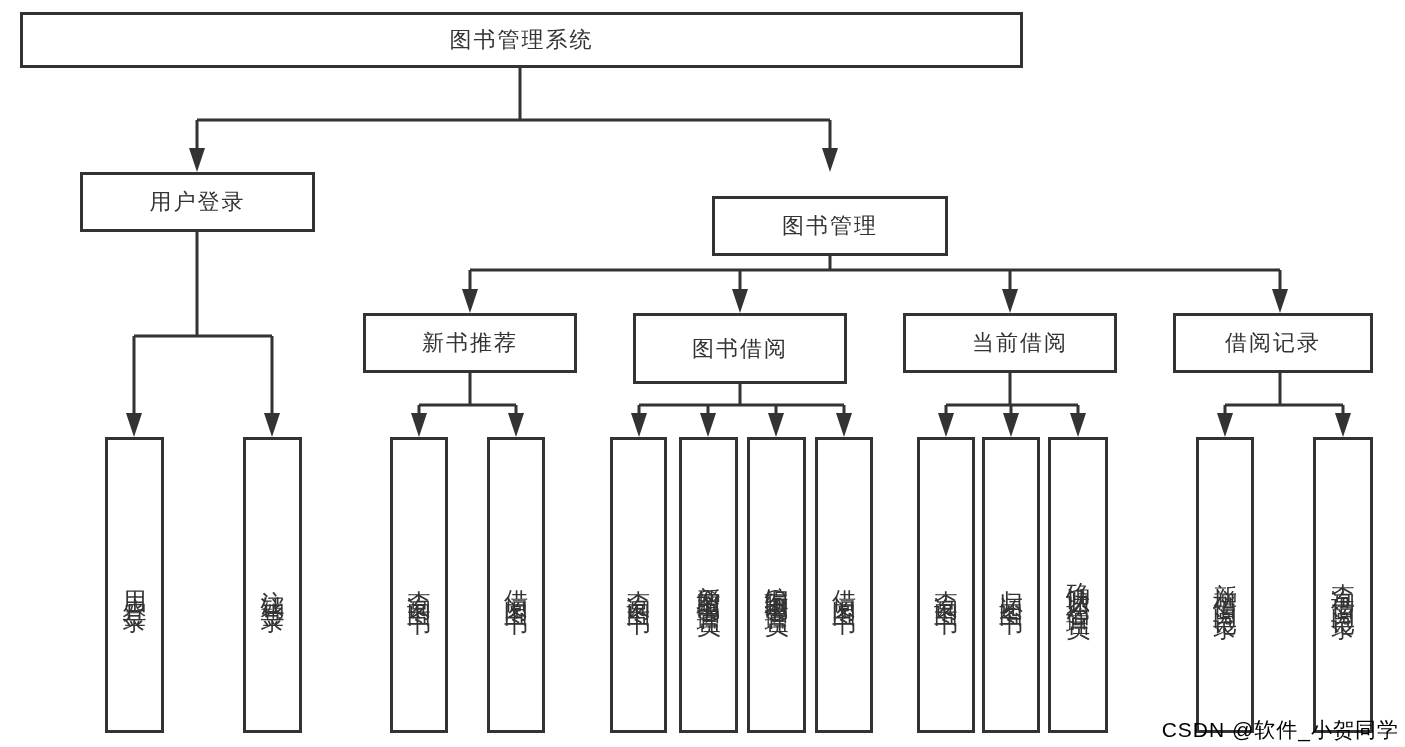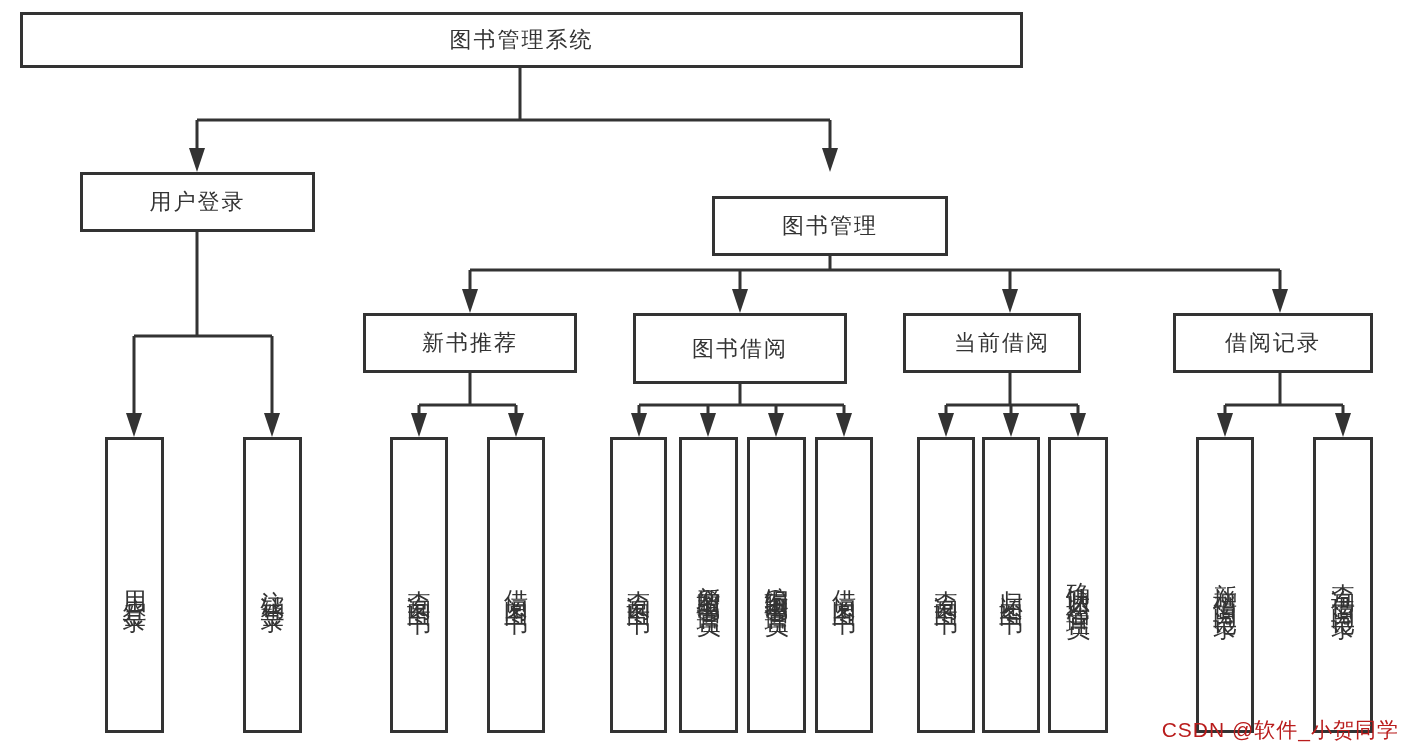--- a/index.html
+++ b/index.html
@@ -37,21 +37,21 @@
   #connector-layer{
     position:absolute;
     left:0;top:0;
     width:1405px;height:747px;
   }
   .watermark{
     position:absolute;
     right:6px;
     bottom:3px;
     font-size:21px;
-    color:#b91c1c;
+    color:#000000;
     letter-spacing:1px;
     white-space:nowrap;
     z-index:5;
   }
 </style>
 </head>
 <body>
 
 <div id="canvas">
 
@@ -98,21 +98,21 @@
   <div class="box" style="left:712px;top:172px;width:236px;height:60px;margin-top:24px;">
     <span class="hlabel">图书管理</span>
   </div>
 
   <div class="box" style="left:363px;top:313px;width:214px;height:60px;">
     <span class="hlabel">新书推荐</span>
   </div>
   <div class="box" style="left:633px;top:313px;width:214px;height:71px;">
     <span class="hlabel">图书借阅</span>
   </div>
-  <div class="box" style="left:903px;top:313px;width:178px;height:60px;padding-left:20px;">
+  <div class="box" style="left:903px;top:313px;width:214px;height:60px;padding-left:20px;">
     <span class="hlabel">当前借阅</span>
   </div>
   <div class="box" style="left:1173px;top:313px;width:200px;height:60px;">
     <span class="hlabel">借阅记录</span>
   </div>
 
   <div class="box" style="left:105px;top:437px;width:59px;height:296px;">
     <span class="vlabel">用户登录</span>
   </div>
   <div class="box" style="left:243px;top:437px;width:59px;height:296px;">

